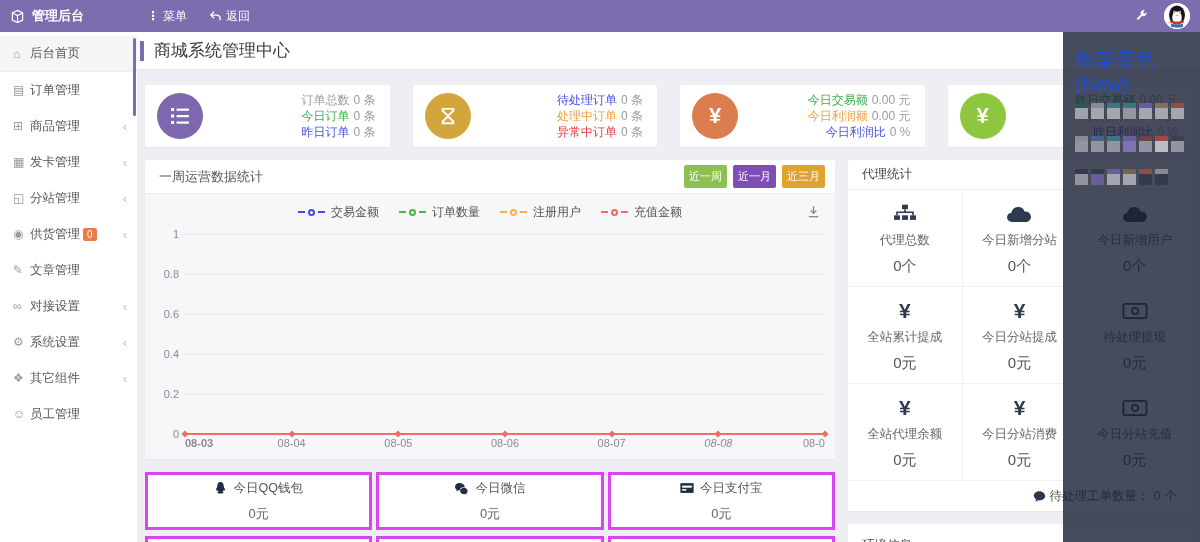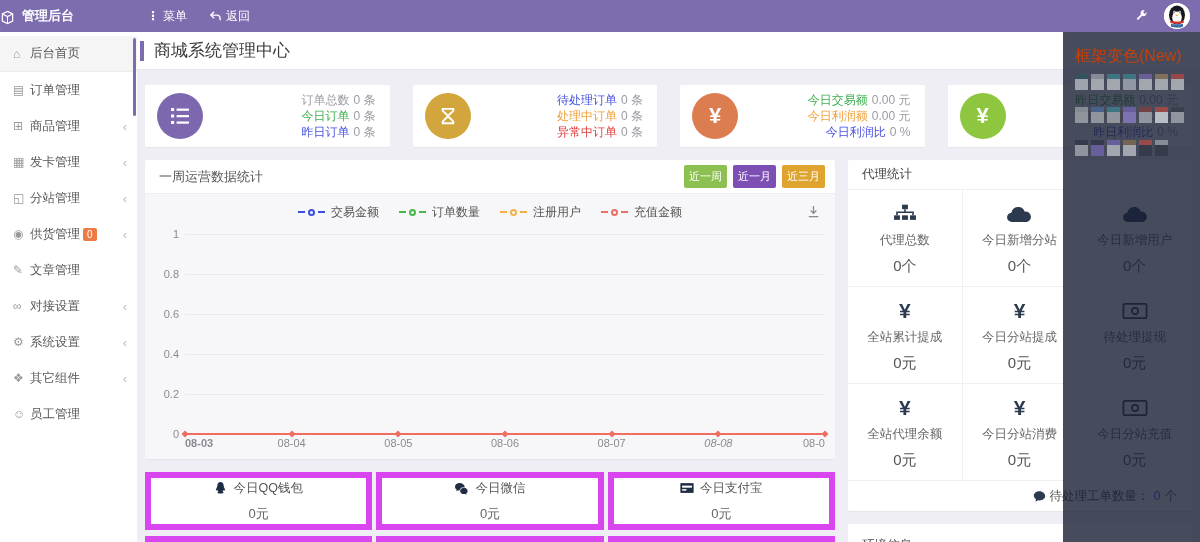--- a/index.html
+++ b/index.html
@@ -1,21 +1,21 @@
 <!DOCTYPE html>
 <html lang="zh"><head>
 <meta charset="utf-8">
 <style>
   * { margin:0; padding:0; box-sizing:border-box; }
   html,body { width:1200px; height:542px; overflow:hidden; }
   body { font-family:"Liberation Sans","DejaVu Sans",sans-serif; background:#efeef4; position:relative; font-size:12px; color:#555; }
 
   
   .topbar { position:absolute; top:0; left:0; right:0; height:32px; background:#7d6cae; display:flex; align-items:center; z-index:30; }
-  .brand { width:137px; display:flex; align-items:flex-end; gap:7px; color:#fff; font-size:13px; font-weight:bold; }
+  .brand { width:137px; display:flex; align-items:center; gap:7px; padding-left:10px; color:#fff; font-size:13px; font-weight:bold; }
   .tb-menu { display:flex; align-items:center; gap:22px; margin-left:10px; color:#fff; font-size:12px; }
   .tb-item { display:flex; align-items:center; gap:4px; cursor:pointer; }
   .tb-right { margin-left:auto; display:flex; align-items:center; gap:16px; padding-right:10px; }
   .avatar { width:26px; height:26px; border-radius:50%; background:#fff; overflow:hidden; }
 
   
   .sidebar { position:absolute; top:32px; left:0; bottom:0; width:137px; background:#fff; z-index:5; padding-top:4px; }
   .sb-item { height:36px; display:flex; align-items:center; padding:0 10px 0 13px; font-size:12.5px; color:#595959; cursor:pointer; position:relative; }
   .sb-item.active { background:#f5f5f5; border-bottom:1px solid #ececec; }
   .sb-ico { width:17px; color:#9a9a9a; font-size:12px; flex:0 0 17px; }
@@ -60,40 +60,40 @@
   .ylab { position:absolute; left:-38px; width:32px; text-align:right; font-size:11px; color:#8a8a92; }
   .zero-line { position:absolute; left:0; right:0; top:199px; height:2px; }
   .mk { position:absolute; top:200px; width:5px; height:5px; transform:translate(-50%,-50%) rotate(45deg); }
   .xlabs { position:relative; margin:3px 10px 0 40px; height:16px; font-size:11px; color:#8a8a92; }
   .xlab { position:absolute; transform:translateX(-50%); white-space:nowrap; }
   .xlab.first { transform:none;font-weight:bold; }
   .xlab.last { transform:translateX(-100%); }
 
   
   .wallet-grid { display:grid; grid-template-columns:1fr 1fr 1fr; gap:6px 4px; margin-top:13px; }
-  .w-cell { background:#fff; border:6px solid #d946ef; height:58px; display:flex; flex-direction:column; align-items:center; justify-content:center; gap:8px; }
+  .w-cell { background:#fff; border:3px solid #d946ef; height:58px; display:flex; flex-direction:column; align-items:center; justify-content:center; gap:8px; }
   .w-top { display:flex; align-items:center; gap:6px; font-size:12.5px; color:#555; }
   .w-val { font-size:13px; color:#666; }
   .w-ico { color:#1f2d45; display:flex; }
 
   
   .agent-grid { display:grid; grid-template-columns:1fr 1fr 1fr; }
   .ag-cell { height:97px; border-right:1px solid #f0f0f3; border-bottom:1px solid #f0f0f3; display:flex; flex-direction:column; align-items:center; justify-content:center; }
   .ag-cell:nth-child(3n) { border-right:none; }
   .ag-ico { height:26px; display:flex; align-items:center; color:#2b3a4e; }
   .ag-yen { font-size:21px; font-weight:bold; color:#2b3a4e; }
   .ag-label { font-size:12.5px; color:#666; margin-top:5px; }
   .ag-val { font-size:15px; color:#555; margin-top:8px; }
   .ag-footer { height:30px; display:flex; align-items:center; justify-content:flex-end; padding-right:15px; font-size:12.5px; color:#555; gap:4px; }
   .ag-footer .num { color:#4752e0; }
   .env-panel { margin-top:13px; height:40px; padding:13px 0 0 14px; font-size:12.5px; color:#444; }
 
   
   .overlay { position:absolute; top:32px; left:1063px; right:0; bottom:0; background:rgba(25,31,52,0.8); z-index:20; padding:14px 12px 0 12px; }
-  .ov-title { color:#c2410c; font-size:16px; margin-bottom:7px; }
+  .ov-title { color:#1d4ed8; font-size:20px; margin-bottom:7px; }
   .sw-row { display:flex; gap:3px; margin-bottom:17px; }
   .sw { width:13px; height:16px; display:flex; flex-direction:column; cursor:pointer; opacity:.9; }
   .sw i { display:block; }
   .sw-t { height:5px; }
   .sw-b { height:11px; }
 </style>
 </head>
 <body>
 
 <div class="topbar">

